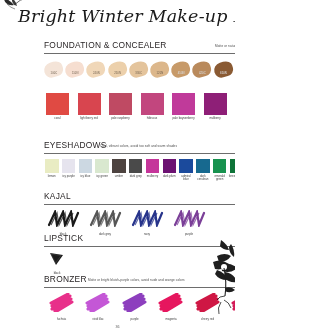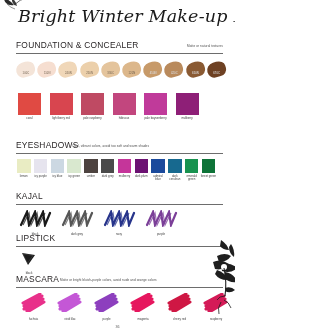--- a/index.html
+++ b/index.html
@@ -45,20 +45,21 @@
     top: -3px;
     width: 30px;
     height: 16px;
   }
 
   
   .section {
     position: absolute;
     left: 0;
     width: 235px;
+    padding-left: 28px;
   }
   .sec-head {
     position: relative;
     margin: 0 12px 0 16px;
     height: 13px;
     border-bottom: 0.8px solid #6d6d6d;
   }
   .sec-title {
     position: absolute;
     left: 0;
@@ -380,21 +381,21 @@
     <div class="row" id="mascara-row">
         <div class="sw mas-sw"><svg class="mas-brush" viewBox="0 0 16 14">
             <path d="M1 1 L14 3 L7 13 Z" fill="#1a1a1a"></path>
             <path d="M2 2 L12 3.5 L6.5 11 Z" fill="none" stroke="#555" stroke-width=".4"></path>
           </svg><div class="sw-label">black</div></div>
       </div>
   </div>
 
   <div class="section" style="top:274px">
     <div class="sec-head">
-      <span class="sec-title">MASCARA</span>
+      <span class="sec-title">BRONZER</span>
       <span class="sec-note left" style="left:44px">Matte or bright bluish-purple colors, avoid nude and orange colors</span>
     </div>
     <div class="row" id="lipstick-row">
         <div class="sw lip-sw"><svg class="lip-chip" viewBox="0 0 26 19">
             <path d="M4 16 L20 4 M3 13 L19 1 M6 18 L22 6 M2 10 L17 2 M8 18 L23 9 M3 16 L21 3" stroke="#e8308a" stroke-width="3" stroke-linecap="round" fill="none"></path>
           </svg><div class="sw-label">fuchsia</div></div>
         <div class="sw lip-sw"><svg class="lip-chip" viewBox="0 0 26 19">
             <path d="M4 16 L20 4 M3 13 L19 1 M6 18 L22 6 M2 10 L17 2 M8 18 L23 9 M3 16 L21 3" stroke="#c457d6" stroke-width="3" stroke-linecap="round" fill="none"></path>
           </svg><div class="sw-label">vivid lilac</div></div>
         <div class="sw lip-sw"><svg class="lip-chip" viewBox="0 0 26 19">

